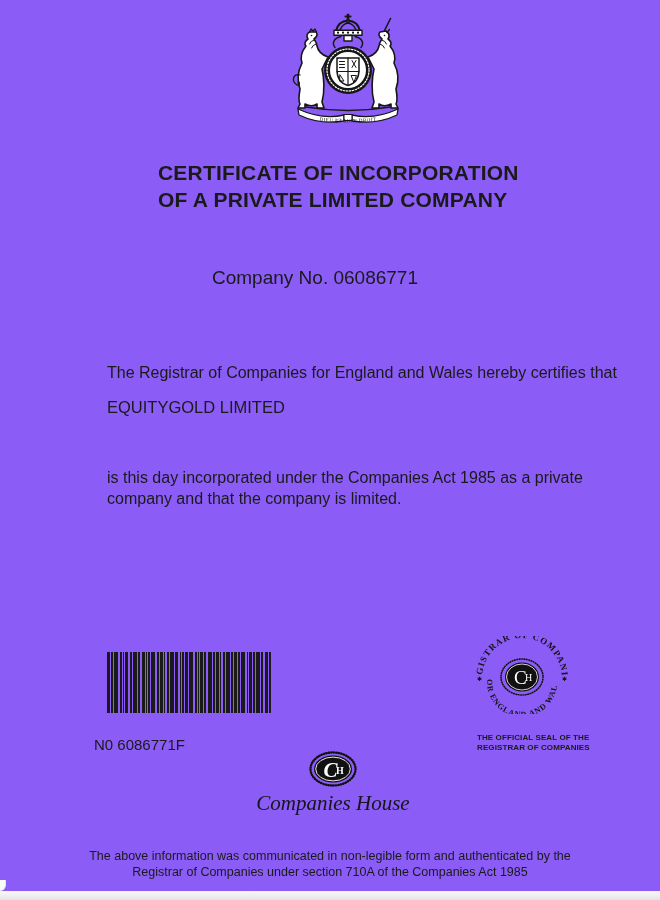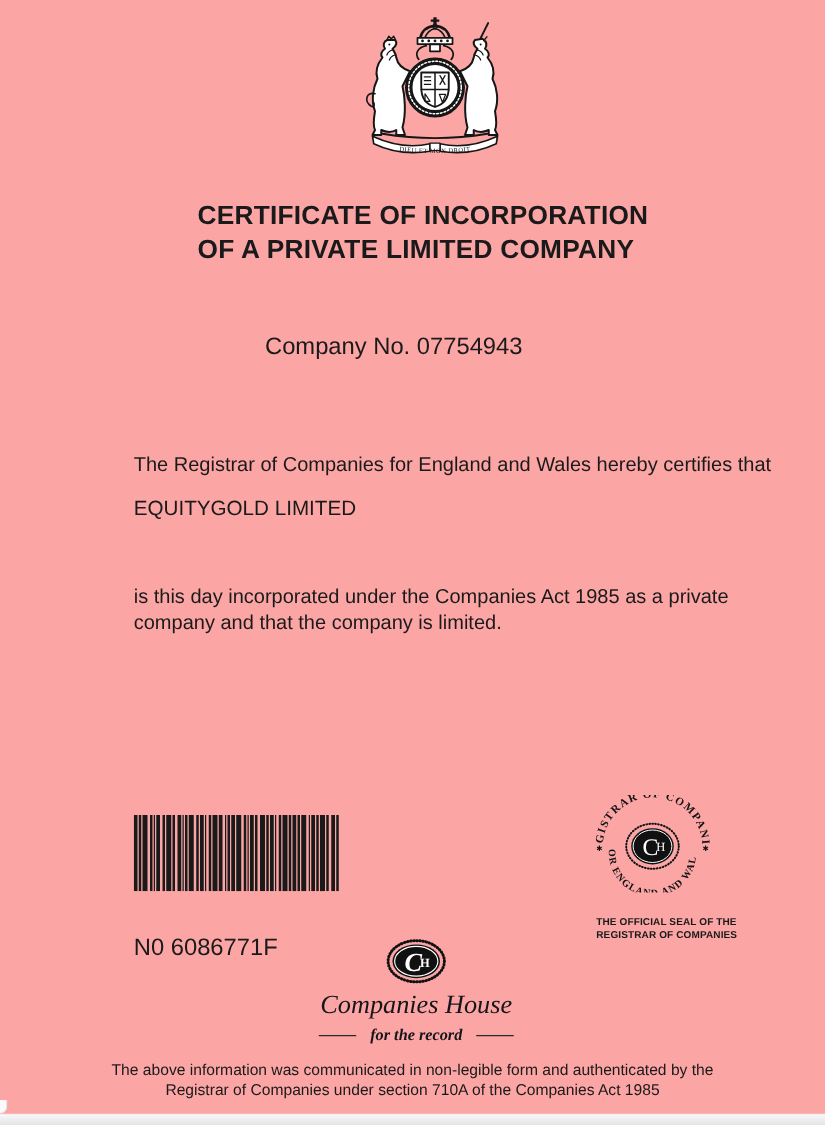--- a/index.html
+++ b/index.html
@@ -1,18 +1,18 @@
 <!DOCTYPE html>
 <html><head>
 <meta charset="utf-8">
 <style>
   * { margin:0; padding:0; box-sizing:border-box; }
   html,body { background:#ffffff; }
   .page {
-    position:relative; width:660px; height:900px; background:#fca5a5;
+    position:relative; width:660px; height:900px; background:#8b5cf6;
     font-family:"Liberation Sans", sans-serif; color:#1a1a1a; overflow:hidden;
   }
   .abs { position:absolute; }
 
   
   .arms { left:278px; top:12px; width:140px; height:114px; }
 
   
   .title { left:158px; top:159px; font-size:21px; font-weight:bold; line-height:27px; letter-spacing:0.2px; white-space:nowrap; }
 
@@ -21,21 +21,21 @@
 
   
   .para { font-size:16px; line-height:21px; }
   .certify   { left:107px; top:362px; white-space:nowrap; }
   .coname    { left:107px; top:397px; font-size:16.5px; white-space:nowrap; }
   .incorp    { left:107px; top:467px; width:505px; }
   .given     { left:107px; top:570px; white-space:nowrap; }
 
   
   .barcode { left:107px; top:652px; height:61px; }
-  .barcode-label { left:107px; top:736px; font-size:19px; white-space:nowrap;margin-top:12px; }
+  .barcode-label { left:94px; top:736px; font-size:15px; white-space:nowrap; }
 
   
   .seal { left:470px; top:636px; width:104px; height:78px; }
   .seal-caption { left:477px; top:714px; font-size:8px; font-weight:bold; line-height:9.5px; letter-spacing:0.1px; white-space:nowrap;margin-top:19px; }
 
   
   .ch-logo { left:233px; top:750px; width:200px; text-align:center; }
   .ch-logo svg { display:block; margin:0 auto; }
   .ch-name { font-family:"Liberation Serif", serif; font-style:italic; font-size:21px; color:#15151a; margin-top:3px; white-space:nowrap; }
   .ch-tagline { margin-top:4px; display:flex; align-items:center; justify-content:center; gap:11px; }
@@ -110,21 +110,21 @@
         <textPath href="#mottoPath" startOffset="50%">DIEU ET MON DROIT</textPath>
       </text>
     </svg>
   </div>
 
   <div class="abs title">
     <div>CERTIFICATE OF INCORPORATION</div>
     <div>OF A PRIVATE LIMITED COMPANY</div>
   </div>
 
-  <div class="abs company-no">Company No. 07754943</div>
+  <div class="abs company-no">Company No. 06086771</div>
 
   <div class="abs para certify">The Registrar of Companies for England and Wales hereby certifies that</div>
   <div class="abs para coname">EQUITYGOLD LIMITED</div>
   <div class="abs para incorp">is this day incorporated under the Companies Act 1985 as a private company and that the company is limited.</div>
 
   <div class="abs barcode">
     <svg id="barcode-svg" height="61" width="165" viewBox="0 0 165 61">
         <rect x="0" y="0" width="3" height="61" fill="#1a1a1a"></rect>
         <rect x="4" y="0" width="2" height="61" fill="#1a1a1a"></rect>
         <rect x="7" y="0" width="4" height="61" fill="#1a1a1a"></rect>
@@ -201,25 +201,20 @@
 
   <div class="abs ch-logo">
     <svg width="50" height="38" viewBox="0 0 50 38">
       <ellipse cx="25" cy="19" rx="22.5" ry="16.5" fill="none" stroke="#111" stroke-width="2.4" stroke-dasharray="0.4 2.1" stroke-linecap="round"></ellipse>
       <ellipse cx="25" cy="19" rx="19" ry="13.5" fill="#111"></ellipse>
       <ellipse cx="25" cy="19" rx="17.3" ry="11.9" fill="none" stroke="#ffffff" stroke-width="0.9"></ellipse>
       <text x="15.5" y="27" font-size="21" font-weight="bold" font-style="italic" fill="#ffffff">C</text>
       <text x="28" y="23.5" font-size="10" font-weight="bold" fill="#ffffff">H</text>
     </svg>
     <div class="ch-name">Companies House</div>
-    <div class="ch-tagline">
-      <span class="rule"></span>
-      <span class="txt">for the record</span>
-      <span class="rule"></span>
-    </div>
   </div>
 
   <div class="abs footer">
     <div>The above information was communicated in non-legible form and authenticated by the</div>
     <div>Registrar of Companies under section 710A of the Companies Act 1985</div>
   </div>
 
   <div class="abs corner-curl"></div>
   <div class="abs page-edge"></div>
 </div>

